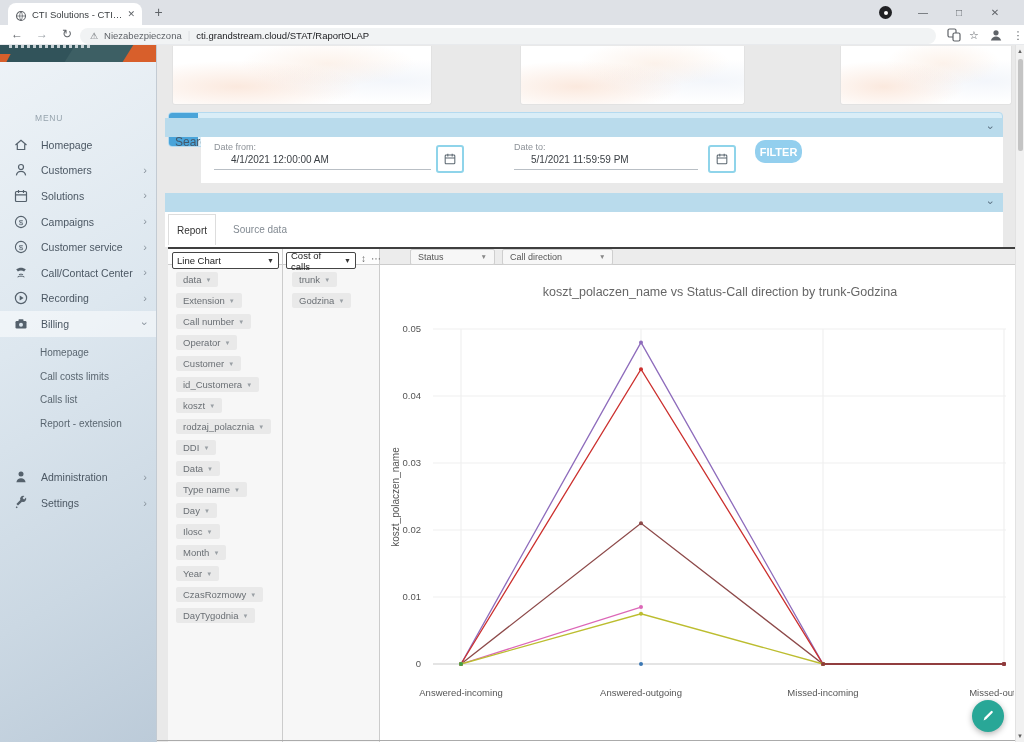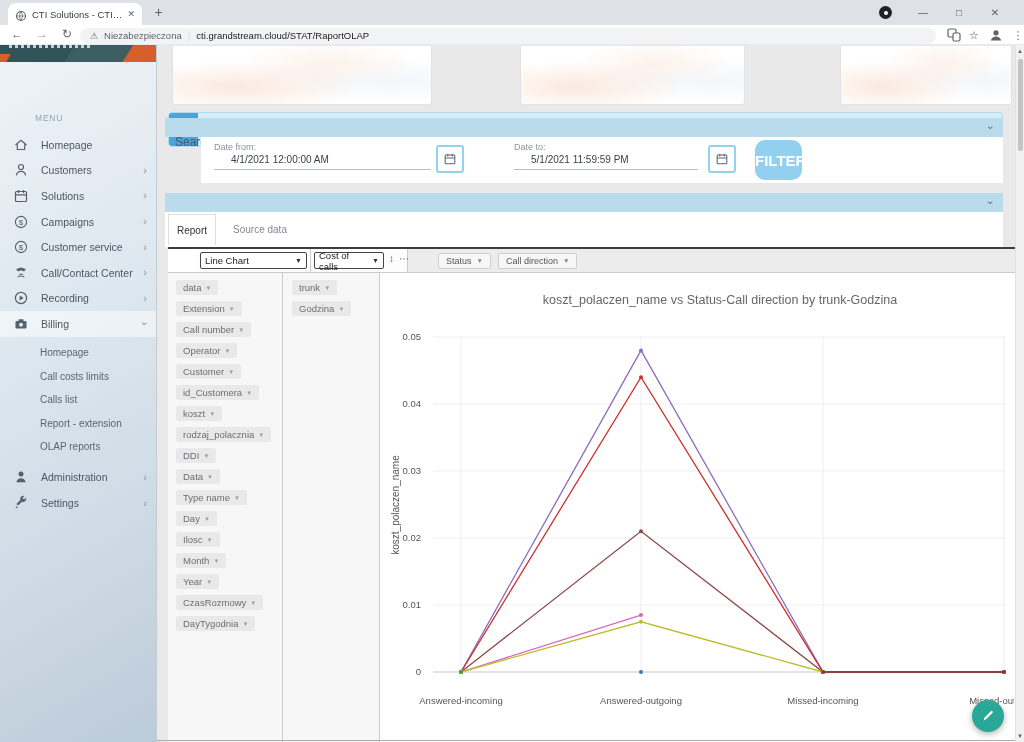--- a/index.html
+++ b/index.html
@@ -71,44 +71,44 @@
   .panel-title { font-size:12px; color:#44596b; flex:1;margin-top:28px; }
   .panel-chev { font-size:11px; color:#5a7182; transform:rotate(90deg); line-height:1; }
   .search-panel { left:8px; top:73px; width:838px; }
   .search-body { position:relative; background:#fff; height:46px;margin-left:36px; }
   .fld-label { position:absolute; font-size:9px; color:#8d9298; }
   .fld-input { position:absolute; height:21px; border-bottom:1px solid #b9bfc5; font-size:10px; color:#3a3f44;
                padding-left:17px; line-height:21px; }
   .cal-btn { position:absolute; width:28px; height:28px; background:#fff; border:2px solid #8fd4ea; border-radius:3px;
              display:flex; align-items:center; justify-content:center; cursor:pointer; }
   .cal-btn svg { width:14px; height:14px; }
-  .filter-btn { position:absolute; left:554px; top:3px; width:47px; height:40px; background:#93cfee; border:none;
-                border-radius:10px; color:#fff; font-size:15px; font-weight:bold; font-family:inherit; cursor:pointer; }
+  .filter-btn { position:absolute; left:554px; top:3px; width:47px; height:23px; background:#93cfee; border:none;
+                border-radius:10px; color:#fff; font-size:11px; font-weight:bold; font-family:inherit; cursor:pointer; }
 
   .report-panel { left:8px; top:148px; width:838px; }
   .report-body { position:relative; background:#fff; height:35px; }
   .rtab { position:absolute; top:2px; height:31px; display:flex; align-items:center; justify-content:center;
           font-size:10px; cursor:pointer; }
   .rtab.active { left:3px; width:48px; border:1px solid #ddd; border-bottom:none; color:#333; background:#fff; }
   .rtab.inactive { left:60px; width:70px; color:#828a92; }
 
   
   .pivot { left:11px; top:202px; width:847px; height:495px; background:#fff; border-top:2px solid #3f3f3f;
            display:flex; flex-direction:column; }
-  .pivot-toolbar { height:24px; display:flex; flex:none; border-bottom:1px solid #ccc;padding-left:28px; }
+  .pivot-toolbar { height:16px; display:flex; flex:none; border-bottom:1px solid #ccc; }
   .pt-cell1 { width:115px; border-right:1px solid #ccc; position:relative; background:#fdfdfd; }
   .pt-cell2 { width:97px; border-right:1px solid #ccc; position:relative; background:#fdfdfd; }
   .pt-cell3 { flex:1; background:#ececec; display:flex; align-items:center; padding-left:30px; gap:7px; }
   .fselect { position:absolute; top:3px; height:17px; background:#fff; border:1px solid #444; border-radius:2px;
              display:flex; align-items:center; justify-content:space-between; padding:0 4px; font-size:9.5px;
              color:#222; cursor:pointer; }
   .fselect .car { font-size:7px; color:#333; margin-left:4px; }
   .pt-ico { position:absolute; top:4px; font-size:10px; color:#666; cursor:pointer; }
   .tpill { height:16px; background:#f7f7f7; border:1px solid #cfcfcf; border-radius:2px; display:flex;
-           align-items:center; padding:0 7px; font-size:9px; color:#555; cursor:pointer; }
+           align-items:center; padding:0 7px; font-size:9px; color:#555; cursor:pointer;gap:32px; }
   .tpill .car { font-size:6.5px; color:#888; margin-left:5px; }
   .pivot-body { flex:1; display:flex; min-height:0; }
   .col-fields { width:115px; background:#f7f7f7; border-right:1px solid #ccc; padding:7px 0 15px 8px;
                 display:flex; flex-direction:column; gap:6px; align-items:flex-start; overflow:hidden; }
   .col-rows { width:97px; background:#f7f7f7; border-right:1px solid #ccc; padding:7px 0 0 9px;
               display:flex; flex-direction:column; gap:6px; align-items:flex-start; }
   .fpill { height:15px; background:#e9e9e9; border-radius:2px; display:flex; align-items:center; padding:0 7px;
            font-size:9.5px; color:#6a6f74; cursor:grab; white-space:nowrap; }
   .fpill .car { font-size:6px; color:#9aa0a5; margin-left:4px; }
   .chart-cell { flex:1; background:#fff; position:relative; overflow:hidden; }
@@ -256,21 +256,20 @@
         </span>
         <span class="mi-label">Billing</span>
         <span class="mi-chev down">›</span>
       </div>
     </div>
   <div class="submenu">
       <div class="sub-item">Homepage</div>
       <div class="sub-item">Call costs limits</div>
       <div class="sub-item">Calls list</div>
       <div class="sub-item">Report - extension</div>
-      <div class="sub-item">OLAP reports</div>
     </div>
   <div class="footer-list">
       <div class="menu-item">
         <span class="mi-icon">
           <svg viewBox="0 0 16 16">
             <circle cx="8" cy="5" r="2.5" fill="currentColor"></circle>
             <path d="M3.4 13.3c.4-2.6 2.2-4 4.6-4s4.2 1.4 4.6 4z" fill="currentColor"></path>
           </svg>
         </span>
         <span class="mi-label">Administration</span>

